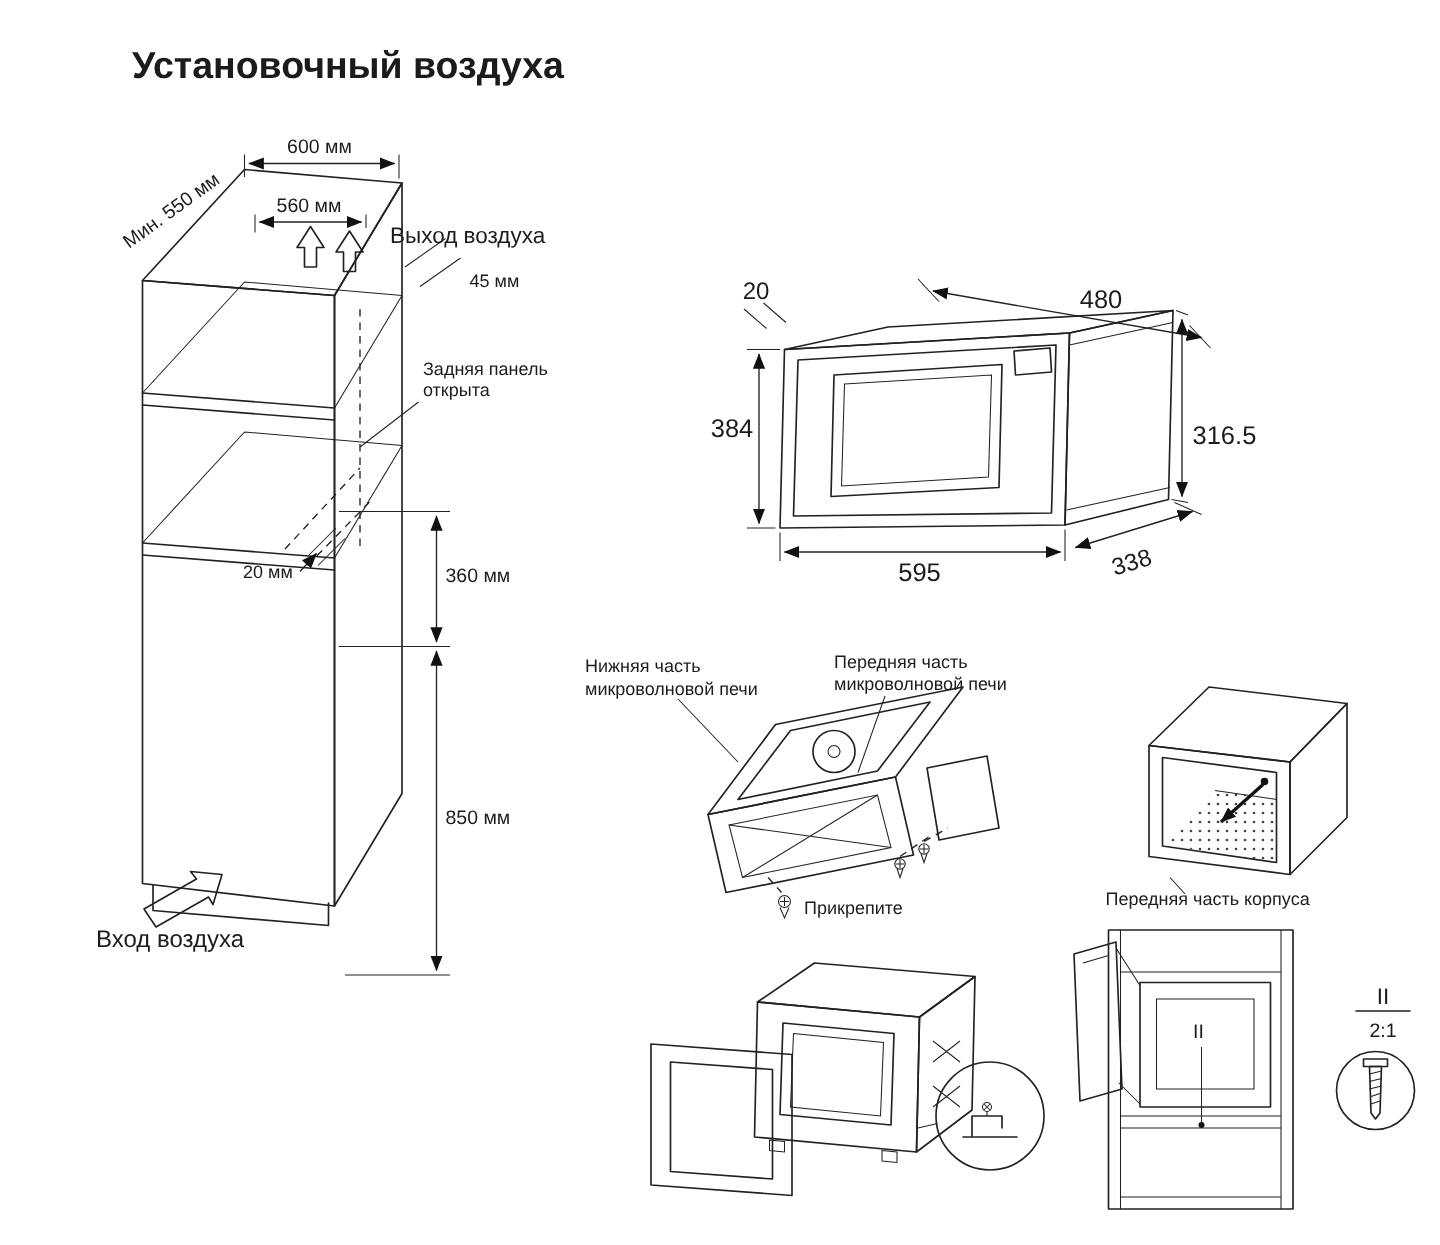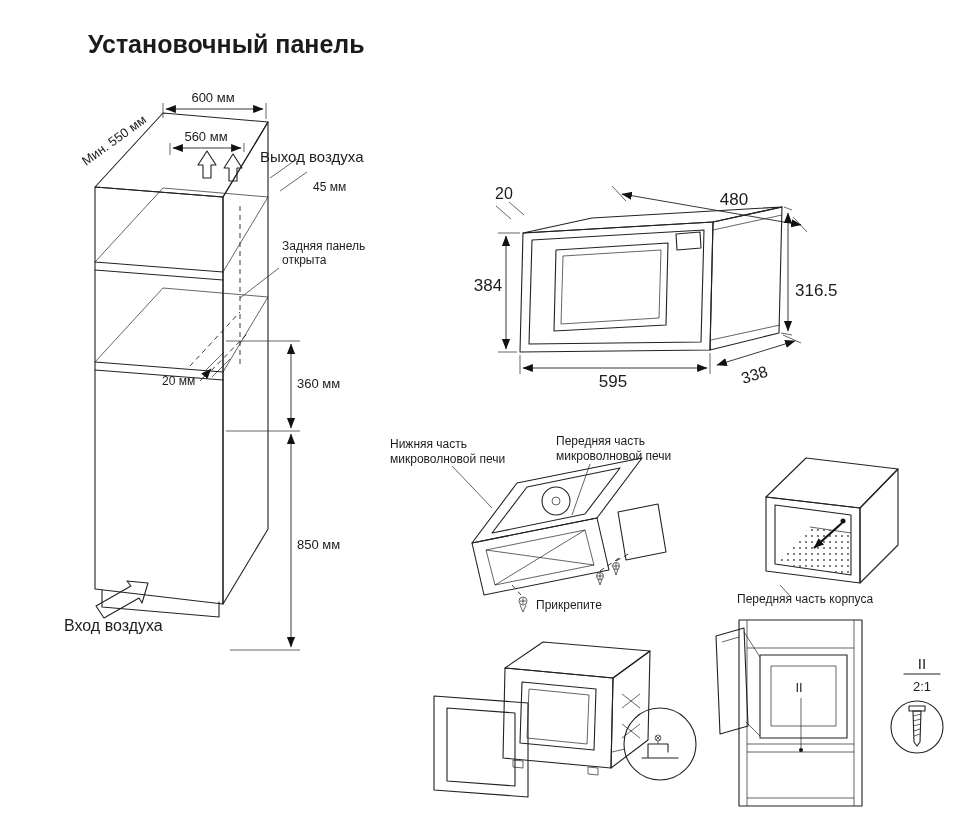--- a/index.html
+++ b/index.html
@@ -12,21 +12,21 @@
   .dash{stroke:#222;stroke-width:0.9;fill:none;stroke-dasharray:5 4;}
   .dim{stroke:#222;stroke-width:0.9;fill:none;}
   .lbl{font-family:"Liberation Sans", sans-serif;fill:#1c1c1c;} .f12{font-size:12px;} .f13{font-size:13px;}
   .f15{font-size:15px;} .f16{font-size:16px;} .f17{font-size:17px;}
   .mid{text-anchor:middle;}
 </style>
 </head>
 <body>
 
 <div id="page">
-  <div id="title">Установочный панель</div>
+  <div id="title">Установочный воздуха</div>
 
   <svg width="960" height="830" viewBox="0 0 960 830">
     <defs>
       <marker id="arr" viewBox="0 0 10 10" refX="9" refY="5" markerWidth="11" markerHeight="11" orient="auto-start-reverse" markerUnits="userSpaceOnUse">
         <path d="M0,1.3 L9.5,5 L0,8.7 Z" fill="#111"></path>
       </marker>
       <pattern id="xh" width="7" height="7" patternUnits="userSpaceOnUse">
         <path d="M0,0 L7,7 M7,0 L0,7" stroke="#555" stroke-width="0.6"></path>
       </pattern>
       <pattern id="dots" width="6" height="6" patternUnits="userSpaceOnUse">

